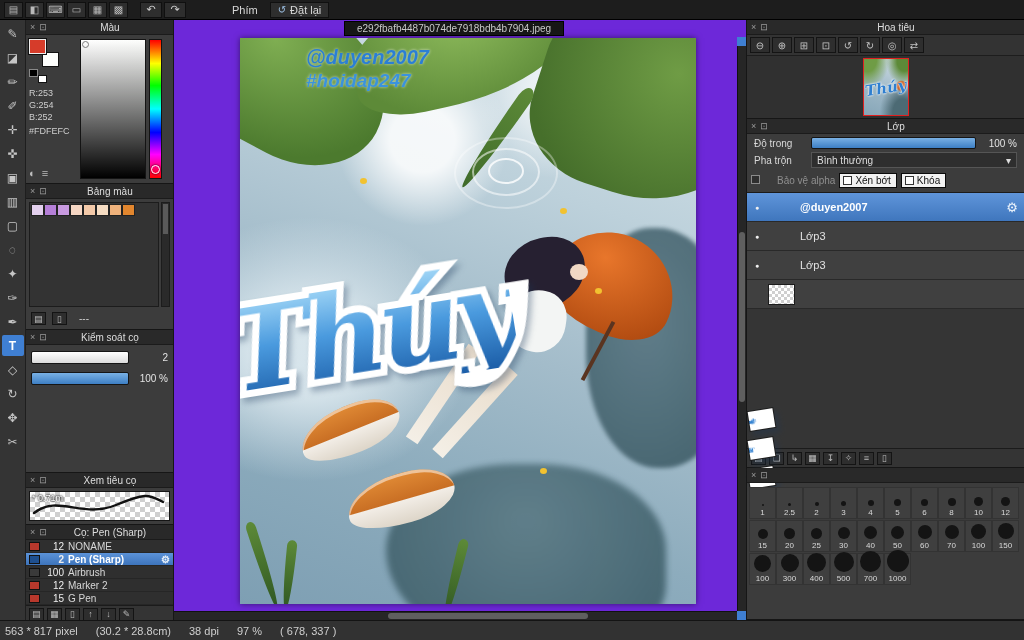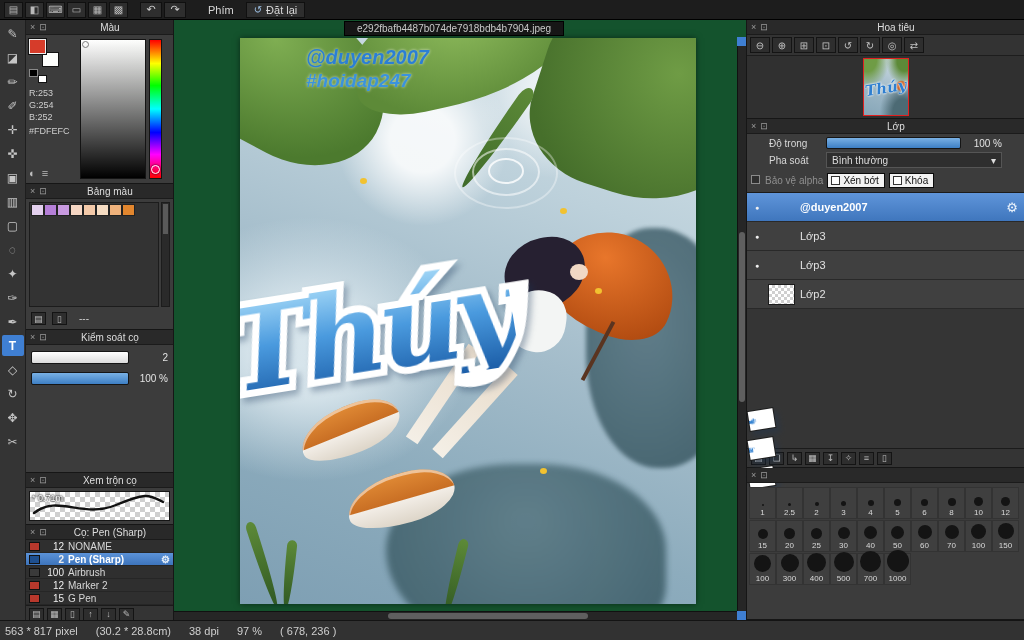--- a/index.html
+++ b/index.html
@@ -4,21 +4,21 @@
 <style>
   *{box-sizing:border-box;margin:0;padding:0}
   html,body{width:1024px;height:640px;overflow:hidden}
   body{background:#3c3c3c;font-family:"Liberation Sans",sans-serif;font-size:11px;color:#d4d4d4;position:relative;-webkit-user-select:none;cursor:default}
 
   
   #topbar{position:absolute;top:0;left:0;right:0;height:20px;background:#1d1d1d;border-bottom:1px solid #000;display:flex;align-items:center;gap:2px;padding:0 4px;z-index:30}
   .tb-ic{width:19px;height:16px;display:flex;align-items:center;justify-content:center;background:#2e2e2e;border:1px solid #101010;font-size:10px;color:#b9b9b9}
   .tb-sep{width:8px}
   .tb-btn{width:22px;height:16px;background:#2e2e2e;border:1px solid #101010;color:#cfcfcf;font-size:11px;display:flex;align-items:center;justify-content:center}
-  .tb-label{margin-left:20px;color:#d8d8d8;font-size:11px}
+  .tb-label{margin-left:44px;color:#d8d8d8;font-size:11px}
   .tb-reset{margin-left:10px;height:16px;display:flex;align-items:center;gap:4px;background:#2e2e2e;border:1px solid #101010;color:#d8d8d8;padding:0 7px;font-size:11px}
   .tb-reset .ric{color:#9fc3e8;font-size:10px}
 
   
   #main{position:absolute;top:20px;left:0;right:0;bottom:20px;display:flex}
 
   
   #toolstrip{width:26px;background:#343434;border-right:1px solid #1e1e1e;display:flex;flex-direction:column;align-items:center;padding-top:3px;gap:3px}
   .tool{width:22px;height:21px;display:flex;align-items:center;justify-content:center;color:#c6c6c6;font-size:12px;border-radius:2px}
   .tool.active{background:#3f7fd2;color:#fff;font-weight:bold}
@@ -76,21 +76,21 @@
   #brush-list{flex:1;overflow:hidden;background:#2f2f2f}
   .brush-row{height:13px;display:flex;align-items:center;gap:4px;padding:0 3px;border-bottom:1px solid #262626;font-size:10px;color:#d8d8d8}
   .brush-row .chip{width:11px;height:9px;border:1px solid #111}
   .brush-row .bsize{width:20px;text-align:right;color:#eee}
   .brush-row .bname{flex:1;white-space:nowrap;overflow:hidden}
   .brush-row.sel{background:linear-gradient(#5b92d8,#3d74bc);color:#fff;font-weight:bold}
   .brush-row .bgear{color:#e8f1fb;font-size:10px}
   #brush-foot{height:17px;background:#343434;border-top:1px solid #1b1b1b;display:flex;align-items:center;gap:3px;padding:0 3px}
 
   
-  #canvas-area{flex:1;position:relative;background:#14532d;overflow:hidden}
+  #canvas-area{flex:1;position:relative;background:#6d28d9;overflow:hidden}
   .file-tab{position:absolute;left:170px;top:1px;height:15px;background:#161616;border:1px solid #000;color:#c9c9c9;font-size:10px;display:flex;align-items:center;padding:0 12px;z-index:5}
   #artwork{position:absolute;left:66px;top:18px;width:456px;height:566px;overflow:hidden;box-shadow:0 0 6px rgba(0,0,0,.5);
     background:
       radial-gradient(circle at 40% 18%, rgba(255,255,255,.85) 0 6%, rgba(255,255,255,0) 16%),
       radial-gradient(circle at 70% 10%, rgba(255,255,255,.6) 0 5%, rgba(255,255,255,0) 14%),
       radial-gradient(ellipse at 15% 55%, rgba(222,234,240,.9) 0 10%, rgba(222,234,240,0) 30%),
       linear-gradient(200deg,#d7e4ea 0%,#bdd1db 28%,#a3bcca 52%,#8dacbd 74%,#7e9fb3 100%)}
   .leaf,.rock,.ring,.blob{position:absolute}
   .leaf1{left:-40px;top:-30px;width:190px;height:150px;background:radial-gradient(ellipse at 30% 30%,#7fae52,#4c7a2e 75%);border-radius:30% 70% 60% 40%;transform:rotate(28deg)}
   .leaf2{left:110px;top:-46px;width:230px;height:110px;background:radial-gradient(ellipse at 50% 20%,#8fbc5d,#5d8a38 80%);border-radius:60% 40% 70% 30%;transform:rotate(-12deg)}
@@ -137,27 +137,27 @@
   .art-mini{width:46px;height:58px;border:1px solid #e02020;position:relative;overflow:hidden;
     background:
       radial-gradient(circle at 85% 48%, #d06020 0 9%, transparent 12%),
       radial-gradient(ellipse at 8% 0%, #6f9c45 0 16%, transparent 38%),
       radial-gradient(ellipse at 92% 4%, #5d8a38 0 13%, transparent 32%),
       radial-gradient(ellipse at 88% 96%, #4c6a74 0 18%, transparent 42%),
       linear-gradient(200deg,#d2e0e7,#9cb6c5 60%,#86a6b8)}
   .art-mini .mini-logo{position:absolute;left:1px;top:20px;font:italic 700 15px "DejaVu Serif",serif;color:#2f7fd0;text-shadow:0 0 2px #fff,0 0 2px #fff;transform:rotate(-9deg)}
 
   #layer-panel{display:flex;flex-direction:column}
-  .lp-row{display:flex;align-items:center;gap:5px;padding:3px 22px}
+  .lp-row{display:flex;align-items:center;gap:5px;padding:3px 7px}
   .lp-label{width:52px;color:#d8d8d8;font-size:10px}
   .lp-val{width:36px;text-align:right;color:#e3e3e3;font-size:10px}
   #blend-select{flex:1;height:16px;background:#2e2e2e;border:1px solid #555;color:#ddd;font-size:10px;display:flex;align-items:center;padding:0 5px;justify-content:space-between}
   #cb-row{display:flex;align-items:center;gap:4px;padding:2px 4px 4px;border-bottom:1px solid #1b1b1b}
   .cb{width:9px;height:9px;border:1px solid #8a8a8a;background:#2e2e2e;display:inline-block}
-  .cb-item{display:flex;align-items:flex-start;gap:5px;font-size:10px;color:#8f8f8f}
+  .cb-item{display:flex;align-items:flex-start;gap:17px;font-size:10px;color:#8f8f8f}
   .cb-pill{background:#f2f2f2;color:#111;border:1px solid #0a0a0a;padding:1px 5px 1px 3px;display:flex;align-items:center;gap:3px;font-size:10px}
   .cb-pill .cb{background:#fff;border-color:#333}
   #layer-list{background:#353535}
   .layer-row{height:29px;display:flex;align-items:center;gap:5px;padding:0 4px;border-bottom:1px solid #292929;background:#404040}
   .layer-row.sel{background:linear-gradient(#5f95da,#3f76bd)}
   .eye{width:12px;text-align:center;color:#f0f0f0;font-size:7px}
   .lthumb{width:27px;height:21px;border:1px solid #1c1c1c;background:#fff;position:relative;overflow:hidden;flex:none}
   .lthumb .tlabel{position:absolute;left:1px;top:6px;font:italic 700 6px "DejaVu Serif",serif;color:#2f7fd0;white-space:nowrap}
   .lthumb.empty{background-image:linear-gradient(45deg,#cfcfcf 25%,transparent 25%,transparent 75%,#cfcfcf 75%),linear-gradient(45deg,#cfcfcf 25%,transparent 25%,transparent 75%,#cfcfcf 75%);background-color:#fff;background-size:6px 6px;background-position:0 0,3px 3px}
   .lthumb.art{background:
@@ -303,21 +303,21 @@
           <div class="slider blue"></div>
           <span class="bc-val">100 %</span>
         </div>
       </div>
     </section>
 
     <section class="panel">
       <div class="p-hd">
         <span class="hd-ic">×</span>
         <span class="hd-ic">⊡</span>
-        <span class="p-title">Xem trộn cọ</span>
+        <span class="p-title">Xem tiêu cọ</span>
       </div>
       <div id="bp-body">
         <span id="bp-label">* 0.71m</span>
         <svg width="138" height="28" viewBox="0 0 138 28">
           <path d="M4,21 C28,2 52,27 86,13 S120,4 133,10" fill="none" stroke="#111" stroke-width="2.4" stroke-linecap="round"></path>
         </svg>
       </div>
     </section>
 
     <section class="panel" id="brush-panel">
@@ -443,21 +443,21 @@
         <span class="hd-ic">×</span>
         <span class="hd-ic">⊡</span>
         <span class="p-title">Lớp</span>
       </div>
       <div class="lp-row">
         <span class="lp-label">Độ trong</span>
         <div class="slider blue" style="height:12px"></div>
         <span class="lp-val">100 %</span>
       </div>
       <div class="lp-row" style="padding-top:0">
-        <span class="lp-label">Pha soát</span>
+        <span class="lp-label">Pha trộn</span>
         <div id="blend-select">
           <span>Bình thường</span>
           <span>▾</span>
         </div>
       </div>
       <div id="cb-row">
         <span class="cb-item">
           <span class="cb"></span>
           <span>Bảo vệ alpha</span>
         </span>
@@ -489,21 +489,20 @@
           <div class="layer-row">
             <span class="eye">●</span>
             <span class="lthumb logo">
               <span class="tlabel">Thúy</span>
             </span>
             <span class="lname">Lớp3</span>
           </div>
           <div class="layer-row">
             <span class="eye"></span>
             <span class="lthumb empty"></span>
-            <span class="lname">Lớp2</span>
           </div>
         </div>
       <div id="layer-spacer"></div>
       <div id="layer-foot">
           <span class="mini-btn">▤</span>
           <span class="mini-btn">❏</span>
           <span class="mini-btn">↳</span>
           <span class="mini-btn">▦</span>
           <span class="mini-btn">↧</span>
           <span class="mini-btn">✧</span>
@@ -626,14 +625,14 @@
     </section>
 
   </div>
 </div>
 
 <footer id="statusbar">
   <span>563 * 817 pixel</span>
   <span>(30.2 * 28.8cm)</span>
   <span>38 dpi</span>
   <span>97 %</span>
-  <span>( 678, 236 )</span>
+  <span>( 678, 337 )</span>
 </footer>
 
 </body></html>

